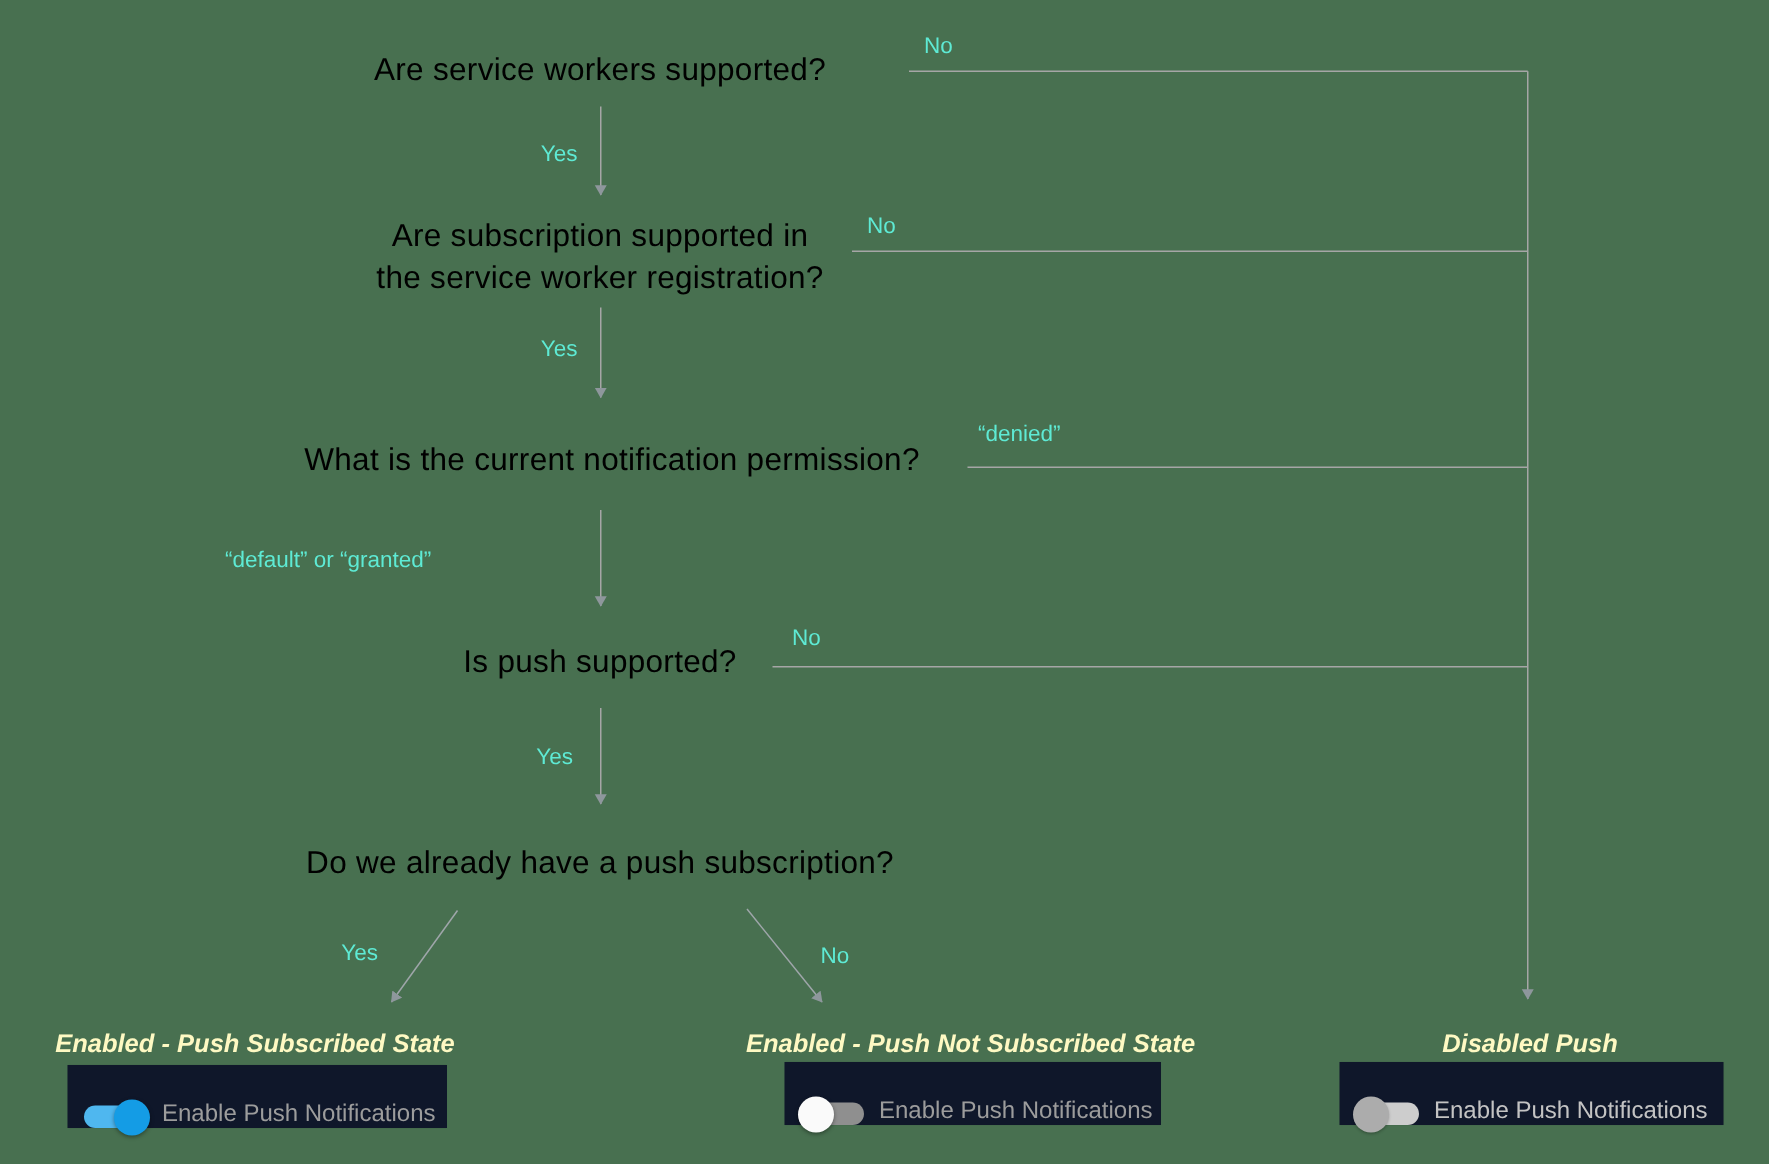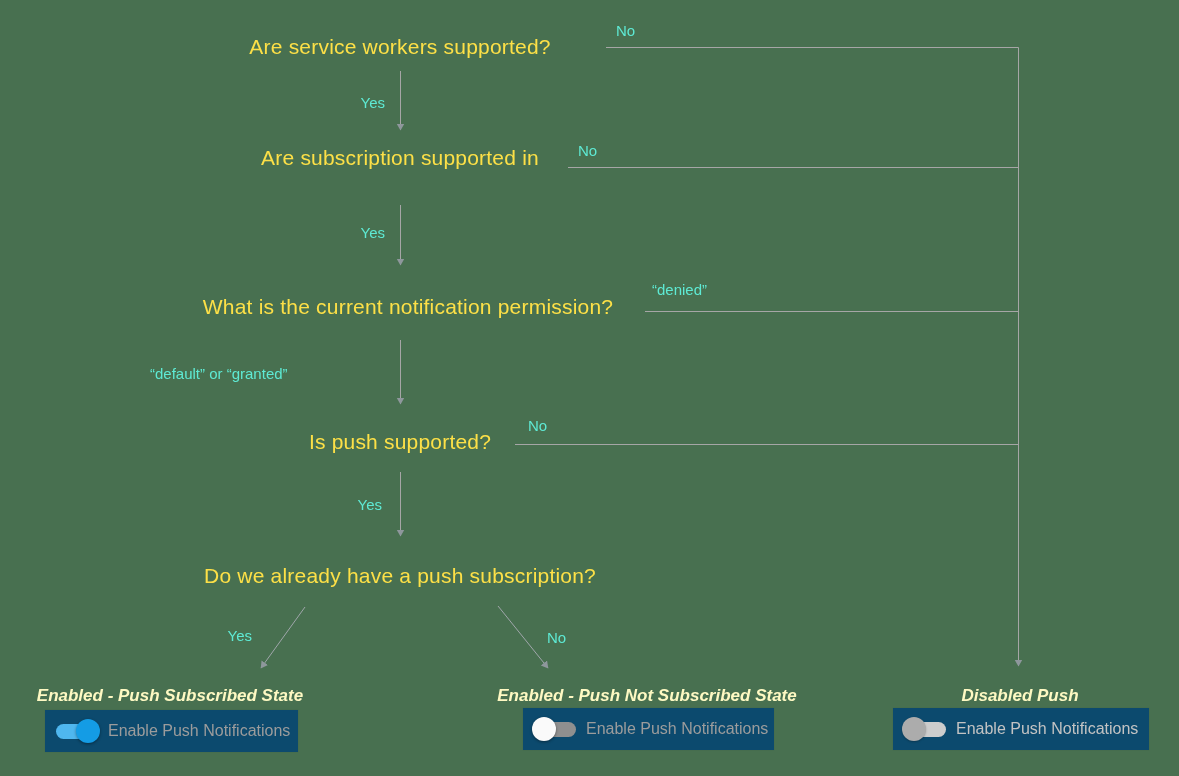--- a/index.html
+++ b/index.html
@@ -17,21 +17,21 @@
     height: 776px;
     background: #487050;
   }
   .stage svg.connectors {
     position: absolute;
     left: 0; top: 0;
     width: 1179px; height: 776px;
   }
   .question {
     position: absolute;
-    color: #fde047;
+    color: #000000;
     font-size: 21px;
     line-height: 28px;
     text-align: center;
     letter-spacing: 0.2px;
   }
   .q1 { left: 150px; top: 33px;  width: 500px; }
   .q2 { left: 230px; top: 144px; width: 340px; }
   .q3 { left: 128px; top: 293px; width: 560px; }
   .q4 { left: 250px; top: 428px; width: 300px; }
   .q5 { left: 150px; top: 562px; width: 500px; }
@@ -63,23 +63,23 @@
     text-align: center;
     white-space: nowrap;
   }
   .sl1 { left: 20px;  top: 686px; width: 300px; }
   .sl2 { left: 492px; top: 686px; width: 310px; }
   .sl3 { left: 895px; top: 686px; width: 250px; }
 
   .control-box {
     position: absolute;
     height: 42px;
-    background: #0c4a6e;
+    background: #0f172a;
     display: flex;
-    align-items: center;
+    align-items: flex-end;
     box-shadow: 0 0 1px rgba(0,0,0,0.15);
   }
   .cb1 { left: 45px;  top: 710px; width: 253px; }
   .cb2 { left: 523px; top: 708px; width: 251px; }
   .cb3 { left: 893px; top: 708px; width: 256px; }
 
   .switch {
     position: relative;
     display: inline-block;
     width: 42px;
@@ -135,20 +135,21 @@
 
     <line x1="1018.5" y1="47.5" x2="1018.5" y2="666" stroke="#a6a6a6" stroke-width="1" marker-end="url(#arrow)"></line>
 
     <line x1="305" y1="607" x2="261" y2="668" stroke="#9fa6aa" stroke-width="1" marker-end="url(#arrow)"></line>
     <line x1="498" y1="606" x2="548" y2="668" stroke="#9fa6aa" stroke-width="1" marker-end="url(#arrow)"></line>
   </svg>
 
   <div class="question q1">Are service workers supported?</div>
   <div class="question q2">
     <div>Are subscription supported in</div>
+    <div>the service worker registration?</div>
   </div>
   <div class="question q3">What is the current notification permission?</div>
   <div class="question q4">Is push supported?</div>
   <div class="question q5">Do we already have a push subscription?</div>
 
   <div class="branch-label lbl-yes1">Yes</div>
   <div class="branch-label lbl-no1">No</div>
   <div class="branch-label lbl-yes2">Yes</div>
   <div class="branch-label lbl-no2">No</div>
   <div class="branch-label lbl-q3d">“default” or “granted”</div>

